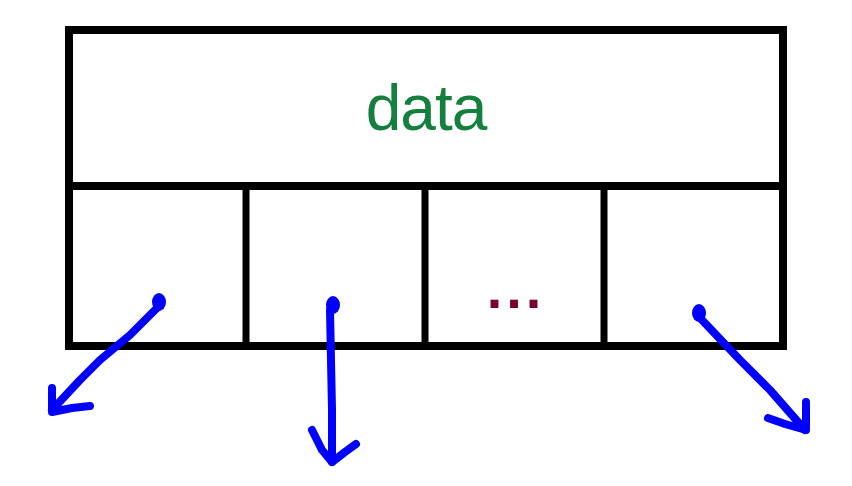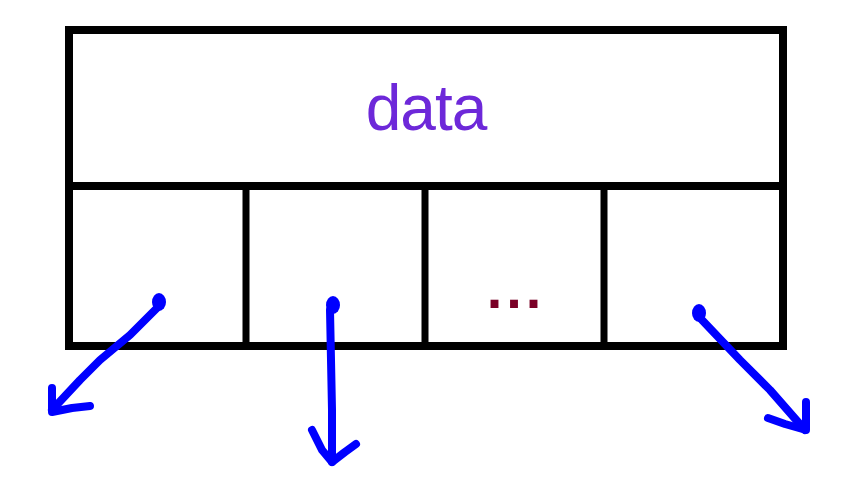--- a/index.html
+++ b/index.html
@@ -1,21 +1,21 @@
 <!DOCTYPE html>
 <html><head>
   <meta charset="utf-8">
   <style>
     html, body { margin: 0; padding: 0; background: #ffffff; }
     body { width: 852px; height: 486px; position: relative; overflow: hidden; }
     #diagram { position: absolute; left: 0; top: 0; }
     .data-label {
       position: absolute; left: 69px; top: 30px; width: 714px; height: 156px;
       display: flex; align-items: center; justify-content: center;
-      font-family: "Liberation Sans", sans-serif; font-size: 64px; color: #6d28d9;
+      font-family: "Liberation Sans", sans-serif; font-size: 64px; color: #15803d;
       letter-spacing: -1px;
     }
     .ellipsis {
       position: absolute; left: 428px; top: 258px; width: 176px; height: 60px;
       display: flex; align-items: center; justify-content: center;
       font-family: "Liberation Sans", sans-serif; font-size: 56px; font-weight: bold;
       letter-spacing: 4px;
     }
   </style>
 </head>

